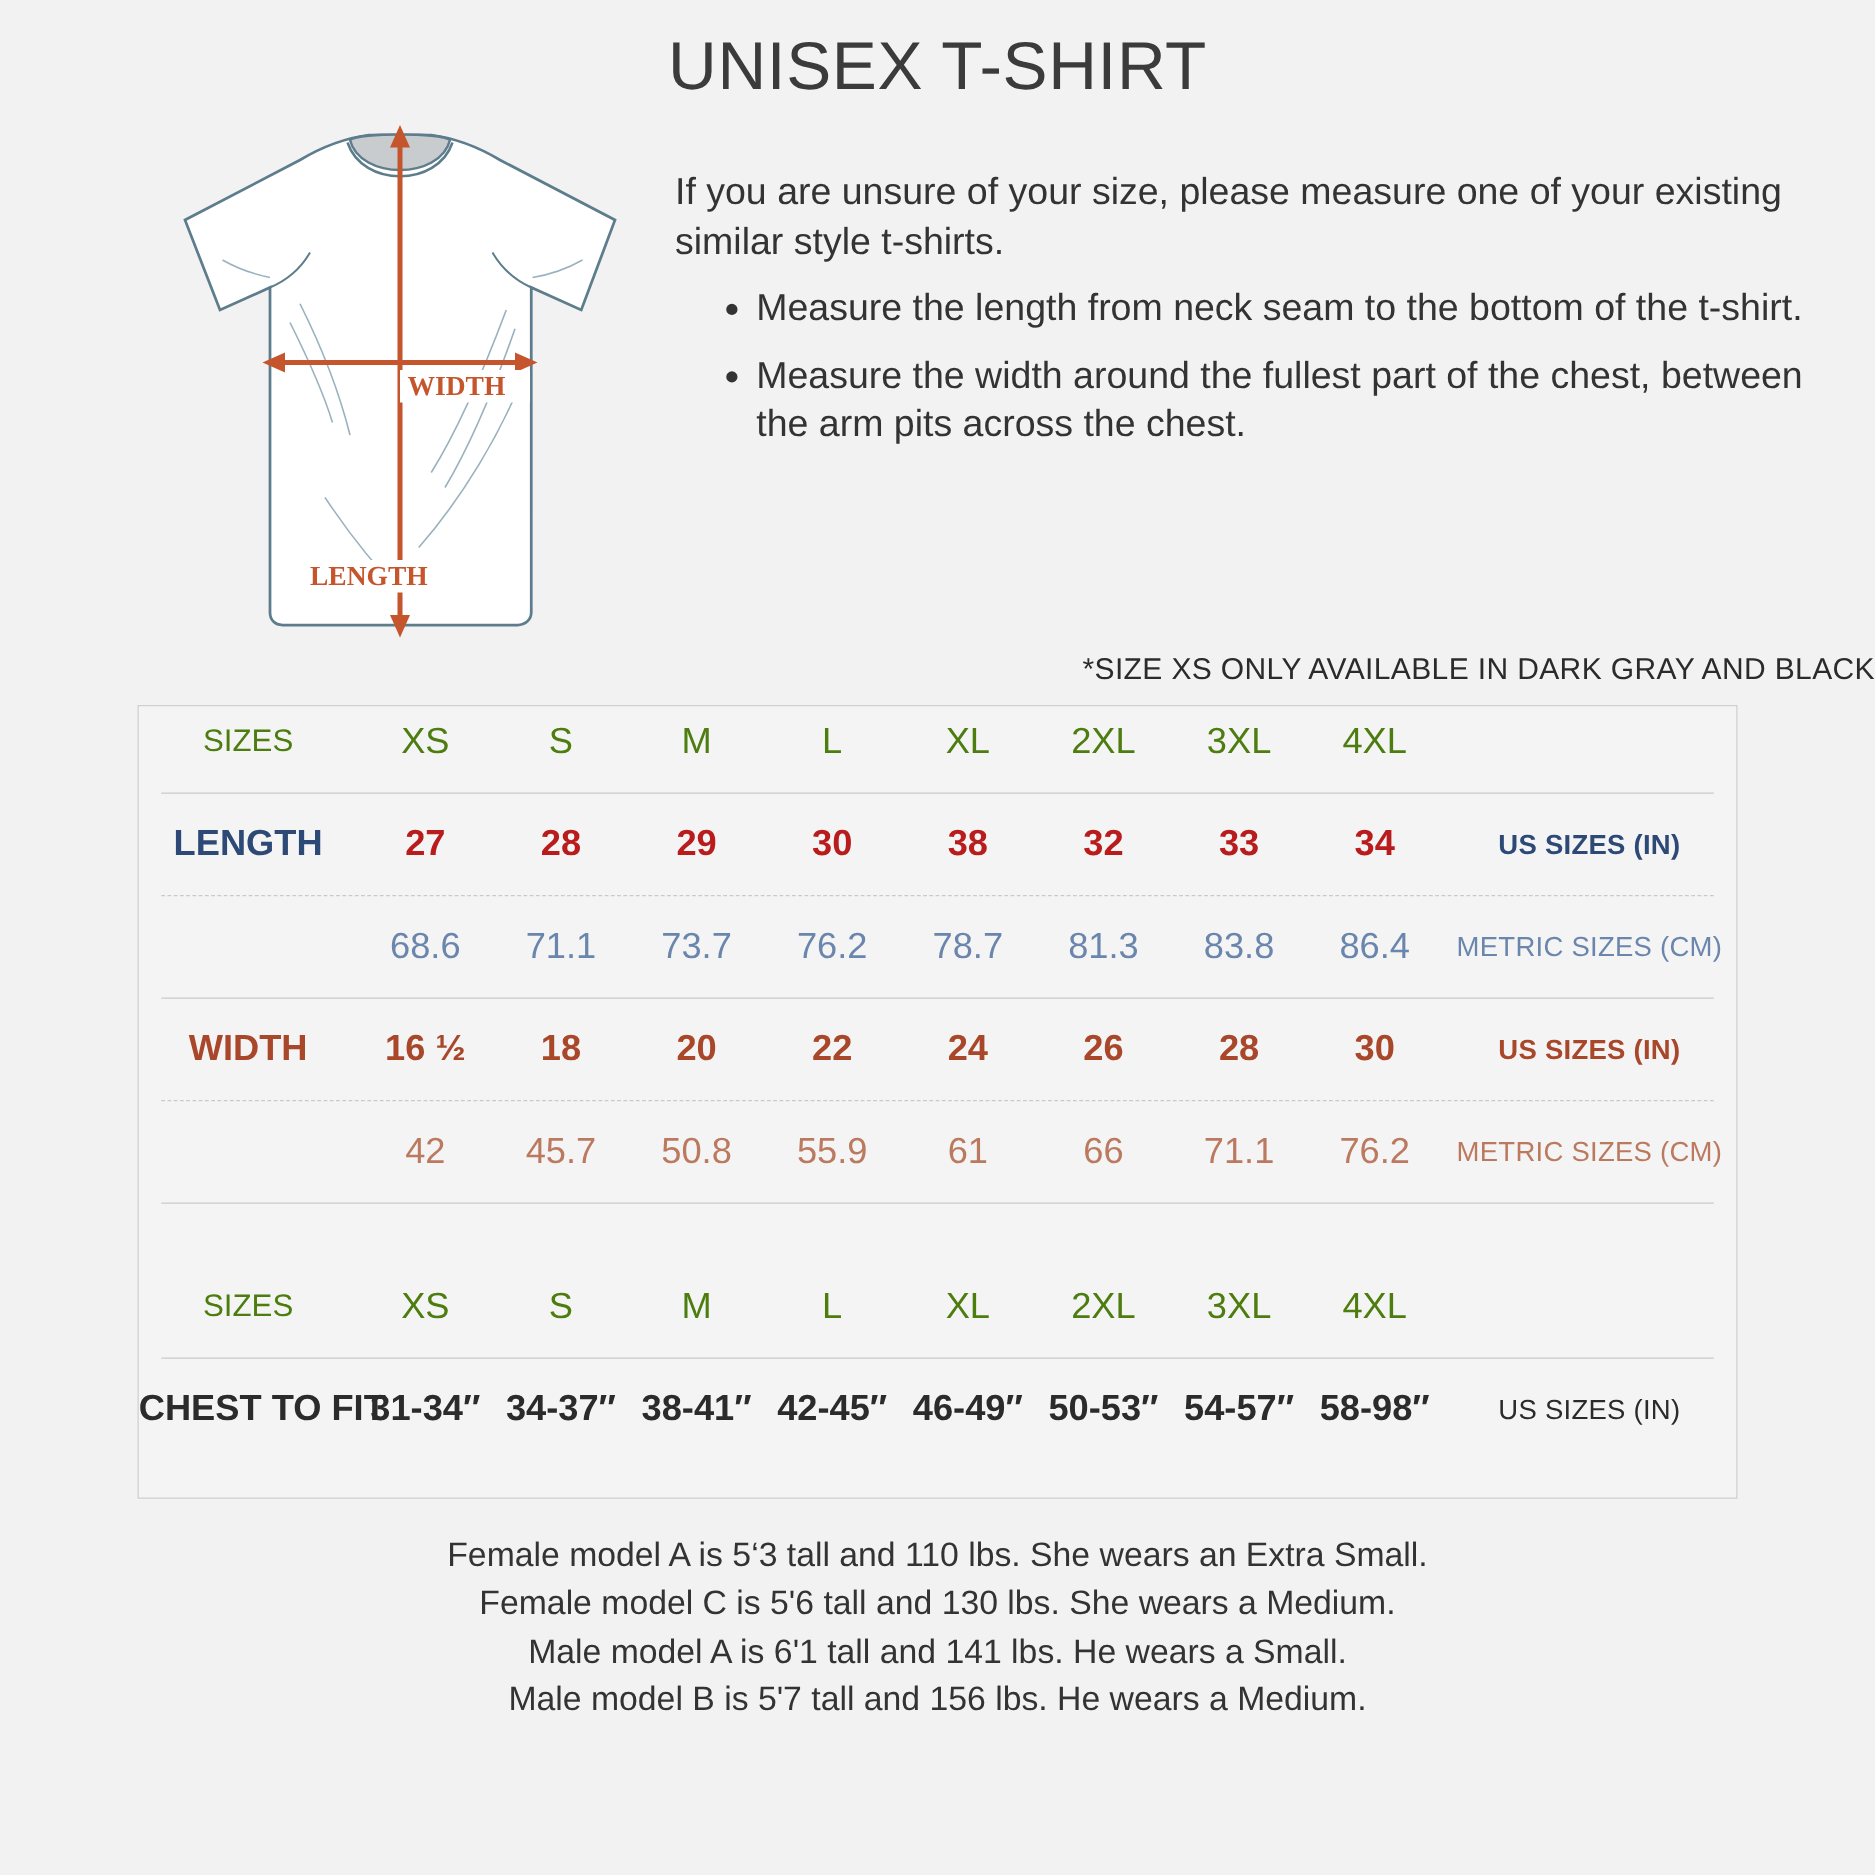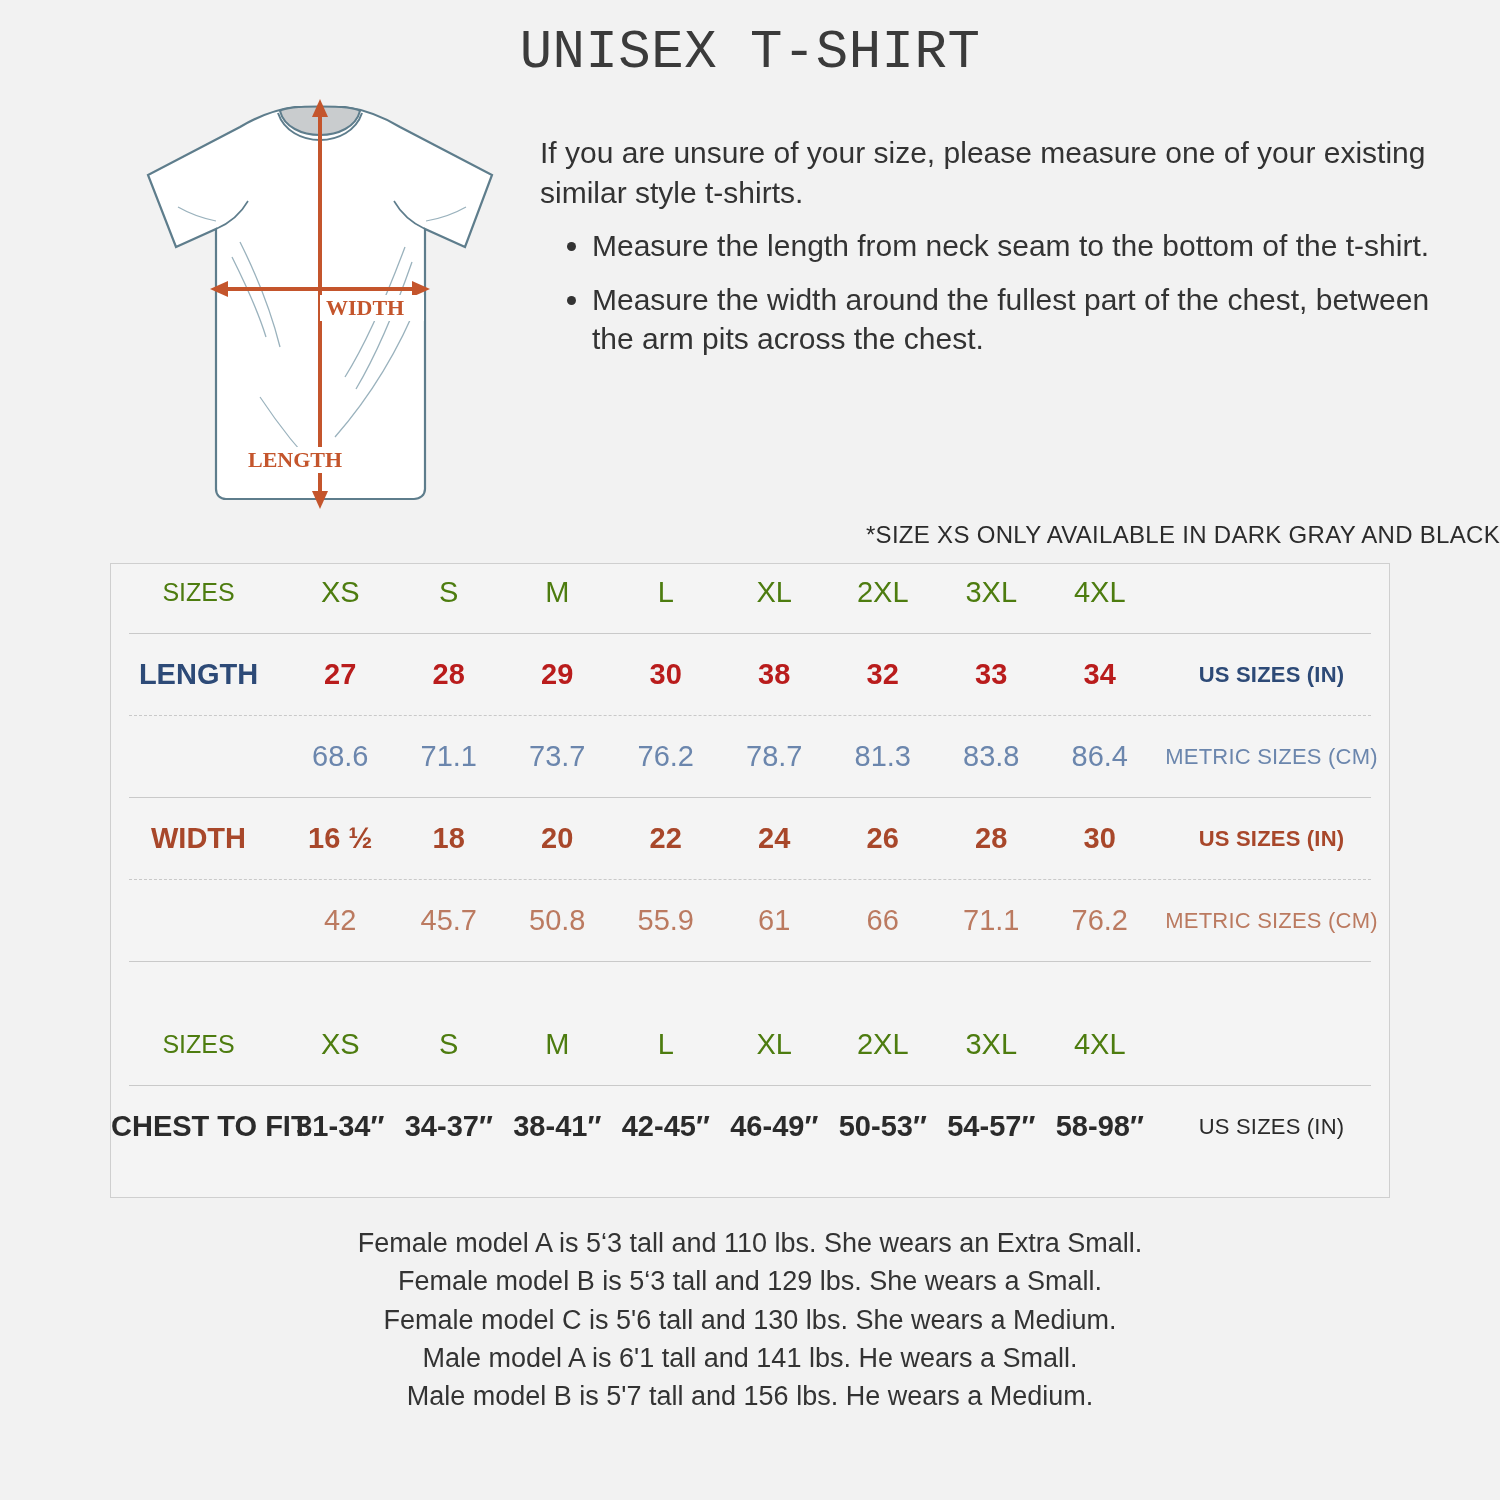--- a/index.html
+++ b/index.html
@@ -23,21 +23,20 @@
   }
 
   
   .title {
     text-align: center;
     font-size: 54px;
     font-weight: 400;
     letter-spacing: 0.5px;
     color: #3b3b3b;
     margin: 22px 0 6px 0;
-    font-family: Liberation Mono, monospace;
   }
   .subtitle {
     text-align: center;
     font-size: 37px;
     font-weight: bold;
     color: #c0522a;
     line-height: 1.25;
     margin: 6px auto 0 auto;
     width: 1220px;
   }
@@ -59,21 +58,21 @@
     padding: 36px 40px 0 20px;
     box-sizing: border-box;
   }
   .info p.lead {
     font-size: 30px;
     line-height: 1.32;
     margin: 0 0 14px 0;
     color: #333;
   }
   .info ul {
-    margin: 0;
+    margin: 13px;
     padding-left: 52px;
   }
   .info li {
     font-size: 30px;
     line-height: 1.32;
     margin-bottom: 14px;
     color: #333;
   }
   .note {
     text-align: right;
@@ -348,20 +347,19 @@
 
         <tr class="gap-row">
             <td colspan="10"></td>
           </tr>
       </tbody>
     </table>
   </div>
 
   <div class="footer">
     <div>Female model A is 5‘3 tall and 110 lbs. She wears an Extra Small.</div>
-    <div>Female model B is 5‘3 tall and 129 lbs. She wears a Small.</div>
     <div>Female model C is 5'6 tall and 130 lbs. She wears a Medium.</div>
     <div>Male model A is 6'1 tall and 141 lbs. He wears a Small.</div>
     <div>Male model B is 5'7 tall and 156 lbs. He wears a Medium.</div>
 
   </div>
 
 </div>
 
 </body></html>

